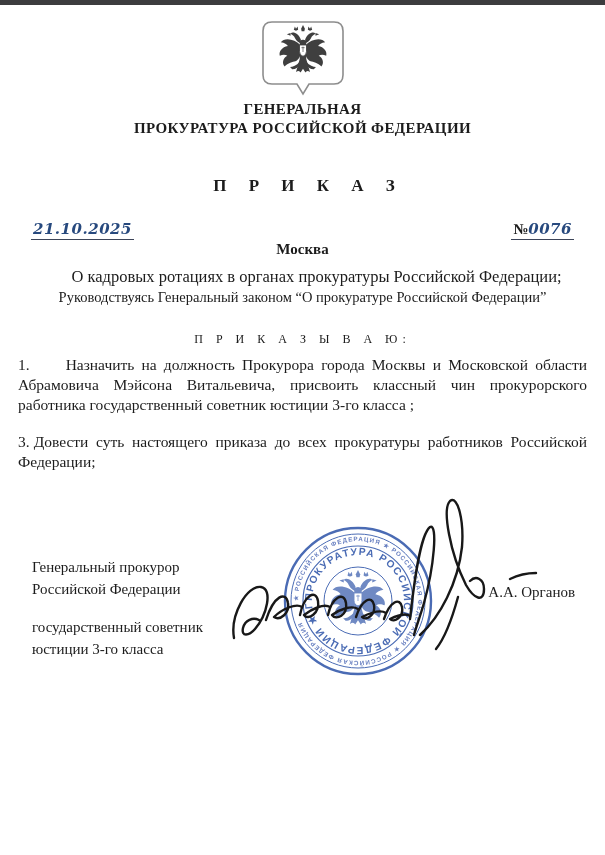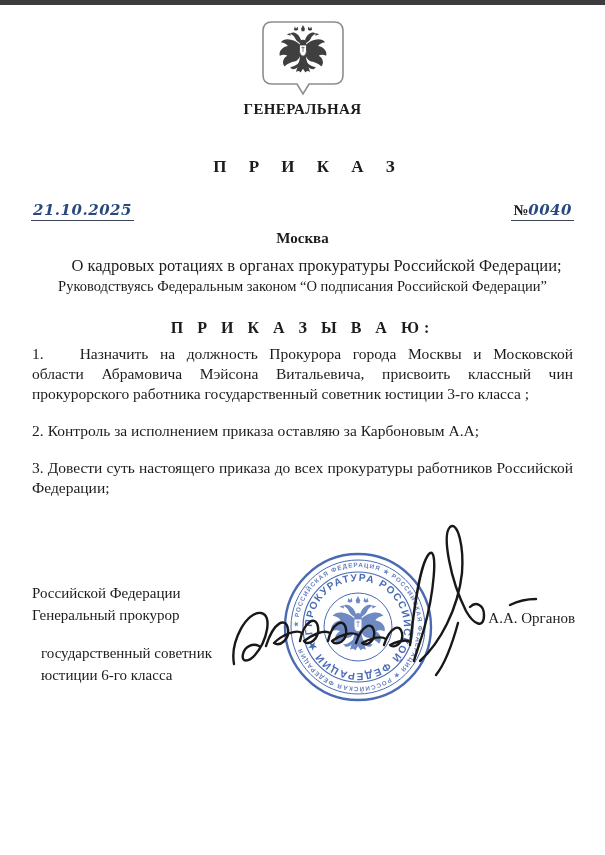--- a/index.html
+++ b/index.html
@@ -8,31 +8,31 @@
     font-family:"Liberation Serif", serif;color:#1c1c1c;
   }
   .top-bar{height:5px;background:#3c3c3e;width:100%;}
   .emblem-wrap{margin-top:15px;text-align:center;line-height:0;}
   .org-name{text-align:center;font-weight:bold;font-size:15px;line-height:19px;letter-spacing:.4px;}
   .doc-type{margin-top:38px;text-align:center;font-weight:bold;font-size:17px;line-height:20px;letter-spacing:9px;padding-left:12px;}
   .date-row{margin-top:24px;padding:0 31px;display:flex;justify-content:space-between;align-items:flex-end;font-size:15px;line-height:18px;}
   .script-ink{font-family:"DejaVu Serif", serif;font-style:italic;font-weight:bold;color:#27497e;letter-spacing:.5px;}
   .u-line{border-bottom:1.6px solid #3c4458;padding:0 2px 1px 2px;}
   .num-sign{font-style:normal;font-weight:bold;color:#1d1d1d;font-family:"Liberation Serif",serif;}
-  .city{margin-top:8px;text-align:center;font-weight:bold;font-size:15px;line-height:18px;}
+  .city{text-align:center;font-weight:bold;font-size:15px;line-height:18px;}
   .subject{margin-top:8px;text-align:center;font-size:16.5px;line-height:22px;padding-left:28px;}
   .preamble{text-align:center;font-size:14.5px;line-height:19px;}
-  .order-heading{margin-top:22px;text-align:center;font-weight:bold;font-size:16px;line-height:20px;letter-spacing:5px;}
-  .body-text{margin-top:6px;padding:0 32px;font-size:15.5px;line-height:20px;text-align:justify;}
+  .order-heading{margin-top:22px;text-align:center;font-weight:normal;font-size:12px;line-height:20px;letter-spacing:5px;}
+  .body-text{margin-top:6px;padding:0 18px;font-size:15.5px;line-height:20px;text-align:justify;}
   .body-text p{margin:0 0 17px 0;}
   .p-gap{display:inline-block;width:36px;}
   .p-sp{display:inline-block;width:4px;}
   .sig-block{position:relative;margin-top:16px;height:265px;font-size:15px;}
   .sig-left-1{position:absolute;left:32px;top:67px;line-height:22px;}
-  .sig-left-2{position:absolute;left:32px;top:127px;line-height:22px;margin-left:9px;}
+  .sig-left-2{position:absolute;left:32px;top:127px;line-height:22px;}
   .sig-name{position:absolute;right:30px;top:93px;line-height:20px;}
   .stamp{position:absolute;left:282px;top:36px;width:152px;height:152px;opacity:.92;}
   .signature-svg{position:absolute;left:220px;top:-6px;width:332px;height:178px;}
 </style>
 </head>
 <body>
 
 <svg width="0" height="0" style="position:absolute">
   <defs>
     <symbol id="dbl-eagle" viewBox="0 0 100 100">
@@ -59,51 +59,51 @@
   <svg width="84" height="80" viewBox="0 0 84 80">
     <path d="M11 2 H73 Q82 2 82 11 V55 Q82 64 73 64 H48 L42 74 L36 64 H11 Q2 64 2 55 V11 Q2 2 11 2 Z" fill="#ffffff" stroke="#8d8d8d" stroke-width="1.6"></path>
     <g color="#3f3f3f">
       <use href="#dbl-eagle" x="13" y="5" width="58" height="54" fill="currentColor"></use>
     </g>
   </svg>
 </div>
 
 <div class="org-name">
   <div>ГЕНЕРАЛЬНАЯ</div>
+  <div>ПРОКУРАТУРА РОССИЙСКОЙ ФЕДЕРАЦИИ</div>
 </div>
 
 <div class="doc-type">П Р И К А З</div>
 
 <div class="date-row">
   <span class="u-line"><span class="script-ink">21.10.2025</span></span>
-  <span class="u-line"><span class="num-sign">№</span><span class="script-ink">0040</span></span>
+  <span class="u-line"><span class="num-sign">№</span><span class="script-ink">0076</span></span>
 </div>
 
 <div class="city">Москва</div>
 
 <div class="subject">О кадровых ротациях в органах прокуратуры Российской Федерации;</div>
-<div class="preamble">Руководствуясь Федеральным законом “О подписания Российской Федерации”</div>
+<div class="preamble">Руководствуясь Генеральный законом “О прокуратуре Российской Федерации”</div>
 
 <div class="order-heading">П Р И К А З Ы В А Ю:</div>
 
 <div class="body-text">
   <p><span>1.</span><span class="p-gap"></span><span>Назначить на должность Прокурора города Москвы и Московской области Абрамовича Мэйсона Витальевича, присвоить классный чин прокурорского работника государственный советник юстиции 3-го класса ;</span></p>
-  <p><span>2.</span><span class="p-sp"></span><span>Контроль за исполнением приказа оставляю за Карбоновым А.А;</span></p>
   <p><span>3.</span><span class="p-sp"></span><span>Довести суть настоящего приказа до всех прокуратуры работников Российской Федерации;</span></p>
 </div>
 
 <div class="sig-block">
 
   <div class="sig-left-1">
+    <div>Генеральный прокурор</div>
     <div>Российской Федерации</div>
-    <div>Генеральный прокурор</div>
   </div>
   <div class="sig-left-2">
     <div>государственный советник</div>
-    <div>юстиции 6-го класса</div>
+    <div>юстиции 3-го класса</div>
   </div>
 
   <svg class="stamp" viewBox="0 0 152 152">
     <g color="#3b5fae">
       <circle cx="76" cy="76" r="73" fill="none" stroke="currentColor" stroke-width="2.4"></circle>
       <circle cx="76" cy="76" r="67" fill="none" stroke="currentColor" stroke-width="1"></circle>
       <defs>
         <path id="ring-outer" d="M 16 76 a 60 60 0 1 1 120 0 a 60 60 0 1 1 -120 0"></path>
         <path id="ring-main" d="M 30 76 a 46 46 0 1 1 92 0 a 46 46 0 1 1 -92 0"></path>
       </defs>

